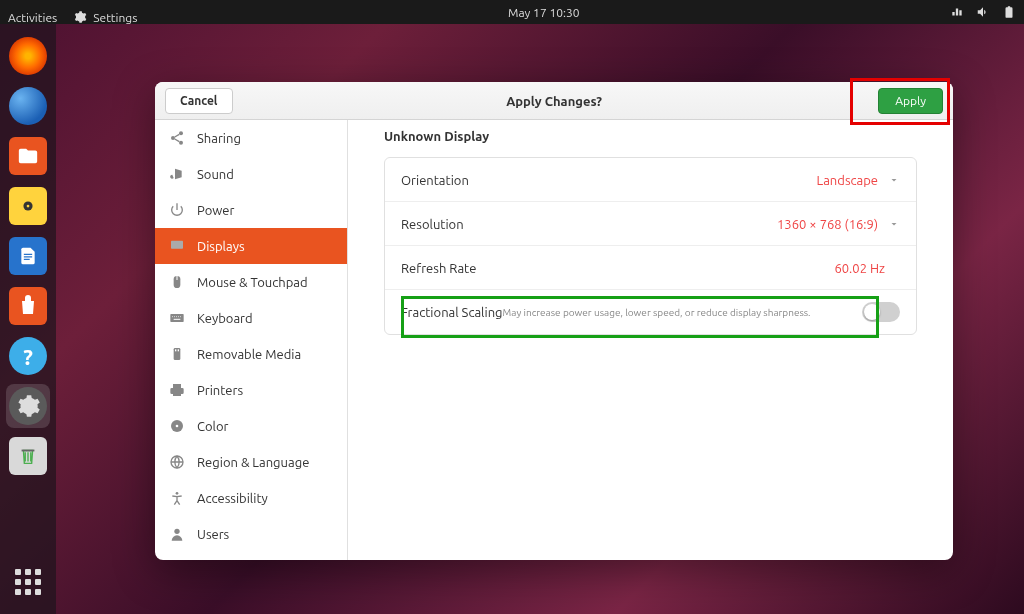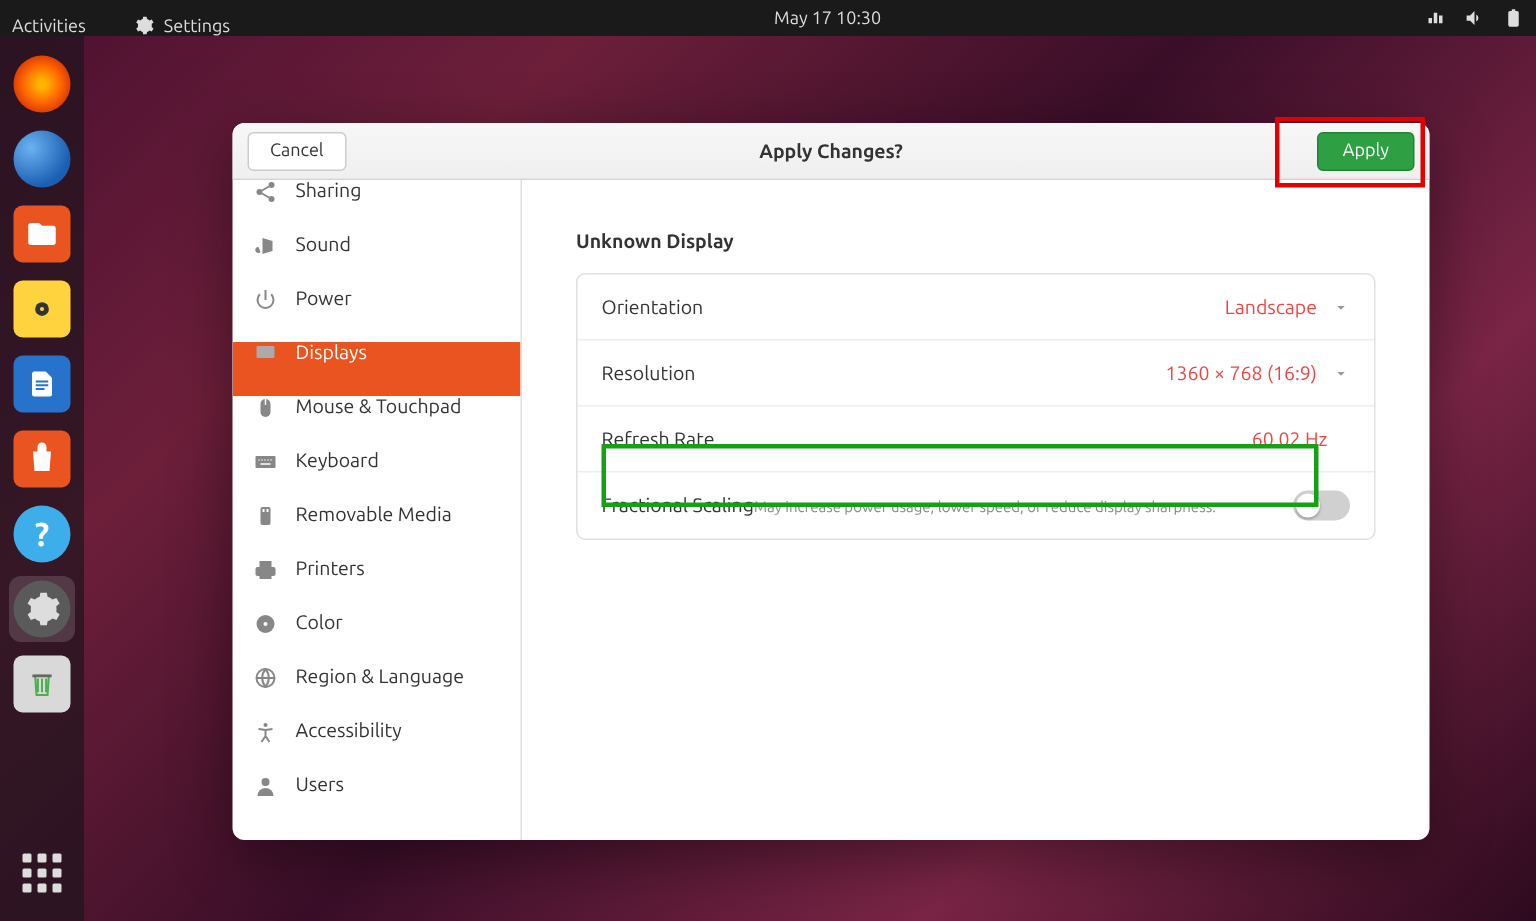--- a/index.html
+++ b/index.html
@@ -1,18 +1,18 @@
 <!DOCTYPE html>
 <html><head>
 <meta charset="utf-8">
 <style>
 * { margin: 0; padding: 0; box-sizing: border-box; font-family: Ubuntu, "Segoe UI", sans-serif; }
 body { width: 1024px; height: 614px; overflow: hidden; background: linear-gradient(135deg, #4a1030 0%, #6d1f3a 25%, #3a0e28 50%, #7a2545 75%, #2d0a1f 100%); position: relative; }
 .topbar { height: 24px; background: #1a1a1a; color: #ddd; display: flex; align-items: center; font-size: 12px; padding: 0 8px; }
-.topbar-left { display: flex; gap: 32px; align-items: center; margin-top: 10px; }
+.topbar-left { display: flex; gap: 16px; align-items: center; margin-top: 10px; }
 .topbar-center { flex: 1; text-align: center; }
 .topbar-right { display: flex; gap: 12px; align-items: center; }
 .topbar-item { display: flex; align-items: center; gap: 6px; cursor: pointer; }
 .gear-icon { width: 14px; height: 14px; display: inline-block; }
 .gear-icon svg { fill: #ddd; }
 .tray-icon { width: 14px; height: 14px; fill: #ddd; }
 
 .dock { position: absolute; left: 0; top: 24px; width: 56px; height: calc(100% - 24px); background: rgba(30,20,28,0.7); display: flex; flex-direction: column; align-items: center; padding-top: 10px; gap: 6px; }
 .dock-item { width: 44px; height: 44px; border-radius: 8px; display: flex; align-items: center; justify-content: center; cursor: pointer; position: relative; }
 .dock-item.active { background: rgba(255,255,255,0.15); }
@@ -25,34 +25,34 @@
 .software-icon { background: #e95420; border-radius: 6px; }
 .help-icon { background: #3daee9; border-radius: 50%; color: white; font-weight: bold; }
 .settings-dock-icon { background: #5a5a5a; border-radius: 50%; }
 .trash-icon { background: #d9d9d9; border-radius: 6px; }
 .apps-icon { display: grid; grid-template-columns: repeat(3, 6px); grid-template-rows: repeat(3, 6px); gap: 4px; }
 .apps-icon span { background: #ddd; border-radius: 1px; }
 .dock-spacer { flex: 1; }
 
 .window { position: absolute; left: 155px; top: 82px; width: 798px; height: 478px; background: #fff; border-radius: 8px; box-shadow: 0 10px 40px rgba(0,0,0,0.4); overflow: hidden; display: flex; flex-direction: column; }
 .titlebar { height: 38px; background: linear-gradient(#f7f7f7, #efefef); border-bottom: 1px solid #d4d4d4; display: flex; align-items: center; padding: 0 10px; position: relative; }
-.cancel-btn { height: 26px; padding: 0 14px; background: #fff; border: 1px solid #ccc; border-radius: 4px; font-size: 12px; color: #333; cursor: pointer; }
+.cancel-btn { height: 26px; padding: 0 14px; background: #fff; border: 1px solid #ccc; border-radius: 4px; font-size: 12px; color: #333; cursor: pointer; font-weight: bold; }
 .title-text { position: absolute; left: 50%; transform: translateX(-50%); font-size: 13px; font-weight: 600; color: #333; }
 .apply-btn { margin-left: auto; height: 26px; padding: 4px 16px; background: #2ea043; border: 1px solid #248235; border-radius: 4px; color: #fff; font-size: 12px; cursor: pointer; }
 .highlight-red { position: absolute; border: 3px solid #e40000; pointer-events: none; }
 .highlight-green { position: absolute; border: 3px solid #16a016; pointer-events: none; }
 
 .content { flex: 1; display: flex; overflow: hidden; }
 .sidebar { width: 193px; border-right: 1px solid #e0e0e0; overflow-y: auto; }
-.side-item { height: 36px; display: flex; align-items: flex-start; gap: 12px; padding: 0 14px; font-size: 13px; color: #333; cursor: pointer; }
+.side-item { height: 36px; display: flex; align-items: center; gap: 12px; padding: 0 14px; font-size: 13px; color: #333; cursor: pointer; }
 .side-item.selected { background: #e95420; color: #fff; }
 .side-icon { width: 16px; height: 16px; opacity: 0.7; flex-shrink: 0; }
 .side-item.selected .side-icon { opacity: 1; filter: brightness(2); }
 
-.main { flex: 1; padding: 34px 36px; overflow-y: auto; }
+.main { flex: 1; padding: 9px 36px; overflow-y: auto; }
 .section-title { font-size: 13px; font-weight: 600; color: #333; margin-bottom: 14px; }
 .settings-panel { border: 1px solid #e0e0e0; border-radius: 6px; }
 .setting-row { min-height: 44px; display: flex; align-items: center; padding: 10px 16px; border-bottom: 1px solid #eee; font-size: 13px; color: #333; position: relative; }
 .setting-row:last-child { border-bottom: none; }
 .setting-label { flex: 1; }
 .setting-label-group { flex: 1; display: flex; flex-direction: row; }
 .setting-sublabel { font-size: 10px; color: #888; margin-top: 2px; }
 .setting-value { color: #ef4444; margin-right: 10px; }
 .chevron { width: 12px; height: 12px; opacity: 0.6; }
 .toggle { width: 38px; height: 20px; background: #d0d0d0; border-radius: 10px; position: relative; cursor: pointer; }

